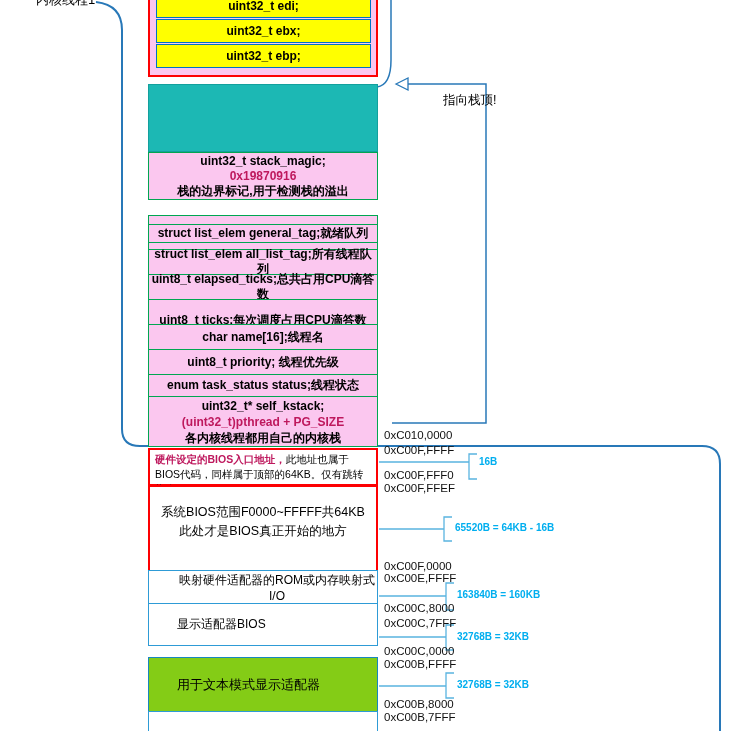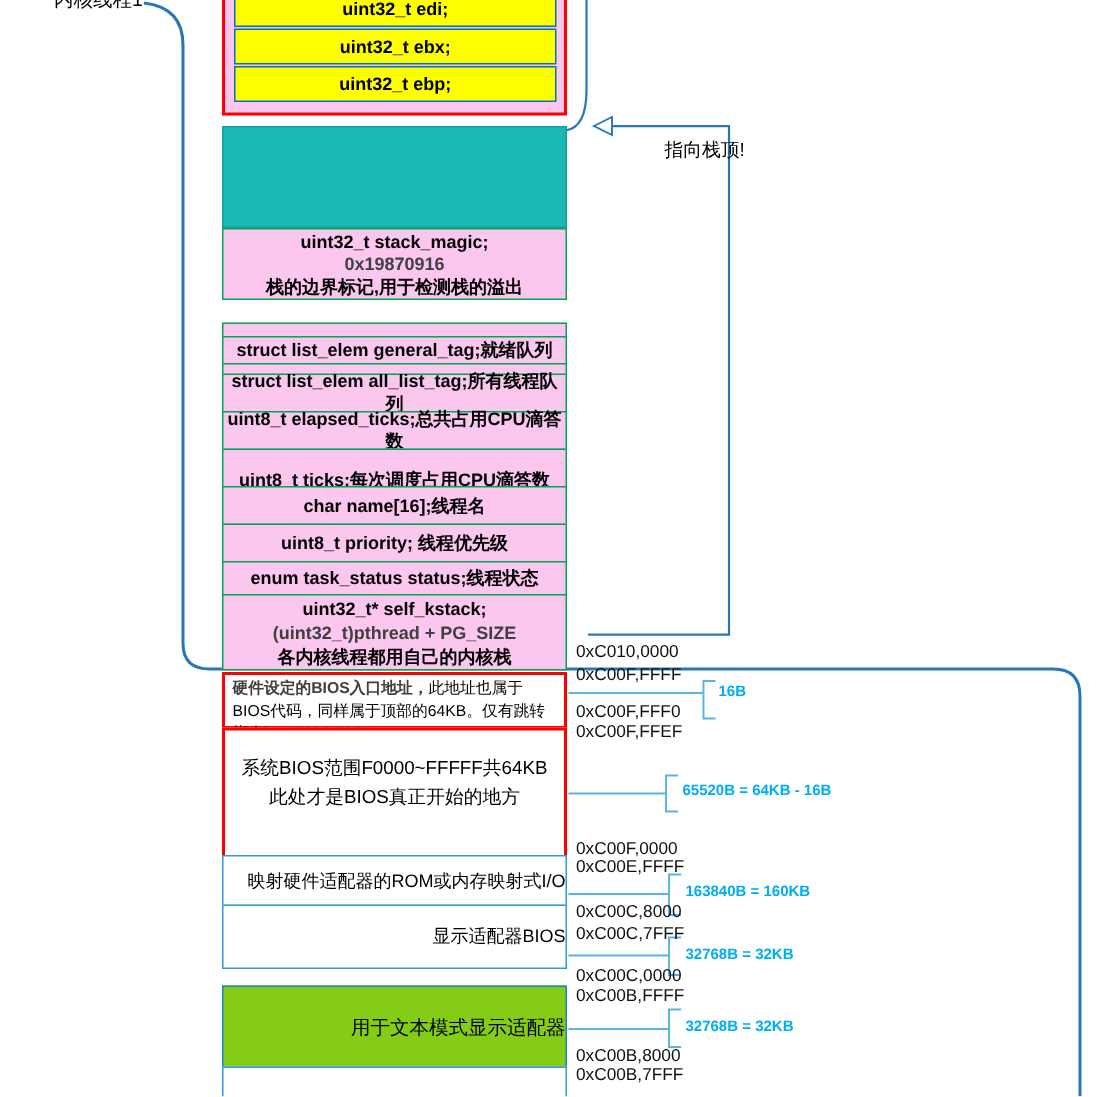--- a/index.html
+++ b/index.html
@@ -16,30 +16,30 @@
      line-height:22px; z-index:3; }
 
   
   .stack-area { position:absolute; left:148px; top:84px; width:230px; height:68px;
      background:#1cb8b4; border:1px solid #13a09d; z-index:2; }
 
   
   .pcb-row { position:absolute; left:148px; width:230px; background:#fbc7ef;
      border:1px solid #00a651; font-weight:bold; font-size:12px; text-align:center;
      display:flex; flex-direction:column; justify-content:center; line-height:15px; z-index:2; }
-  .red { color:#404040; }
+  .red { color:#be185d; }
   .bold { font-weight:bold; }
 
   
   .mem-box { position:absolute; left:148px; width:230px; background:#fff; z-index:2; font-size:12px; }
   .red-border { border:2px solid #fd0002; }
   .blue-border { border:1px solid #2e9bd6; }
   .bios-entry { font-size:10.5px; line-height:15px; padding:2px 5px; text-align:left; }
   .sys-bios { text-align:center; padding-top:16px; line-height:19px; font-size:12.5px; }
-  .center-box { display:flex; align-items:center; justify-content:flex-end; text-align:center; }
+  .center-box { display:flex; align-items:center; justify-content:flex-start; text-align:center;padding-left:28px; }
   .blue-fill { background:#84cc16; border:1px solid #1886bf; font-weight:normal; font-size:13px; }
 
   
   .addr { position:absolute; left:384px; height:14px; font-size:11.5px; color:#101010;
      white-space:nowrap; z-index:2; }
   .size-label { position:absolute; font-size:10px; font-weight:bold; color:#00aeef;
      white-space:nowrap; z-index:2; }
   .note { position:absolute; left:399px; top:92px; font-size:12.5px; z-index:2; white-space:nowrap;margin-left:44px; }
   .kthread-label { position:absolute; left:36px; top:-9px; font-size:13px; z-index:2; white-space:nowrap; }
 </style>

